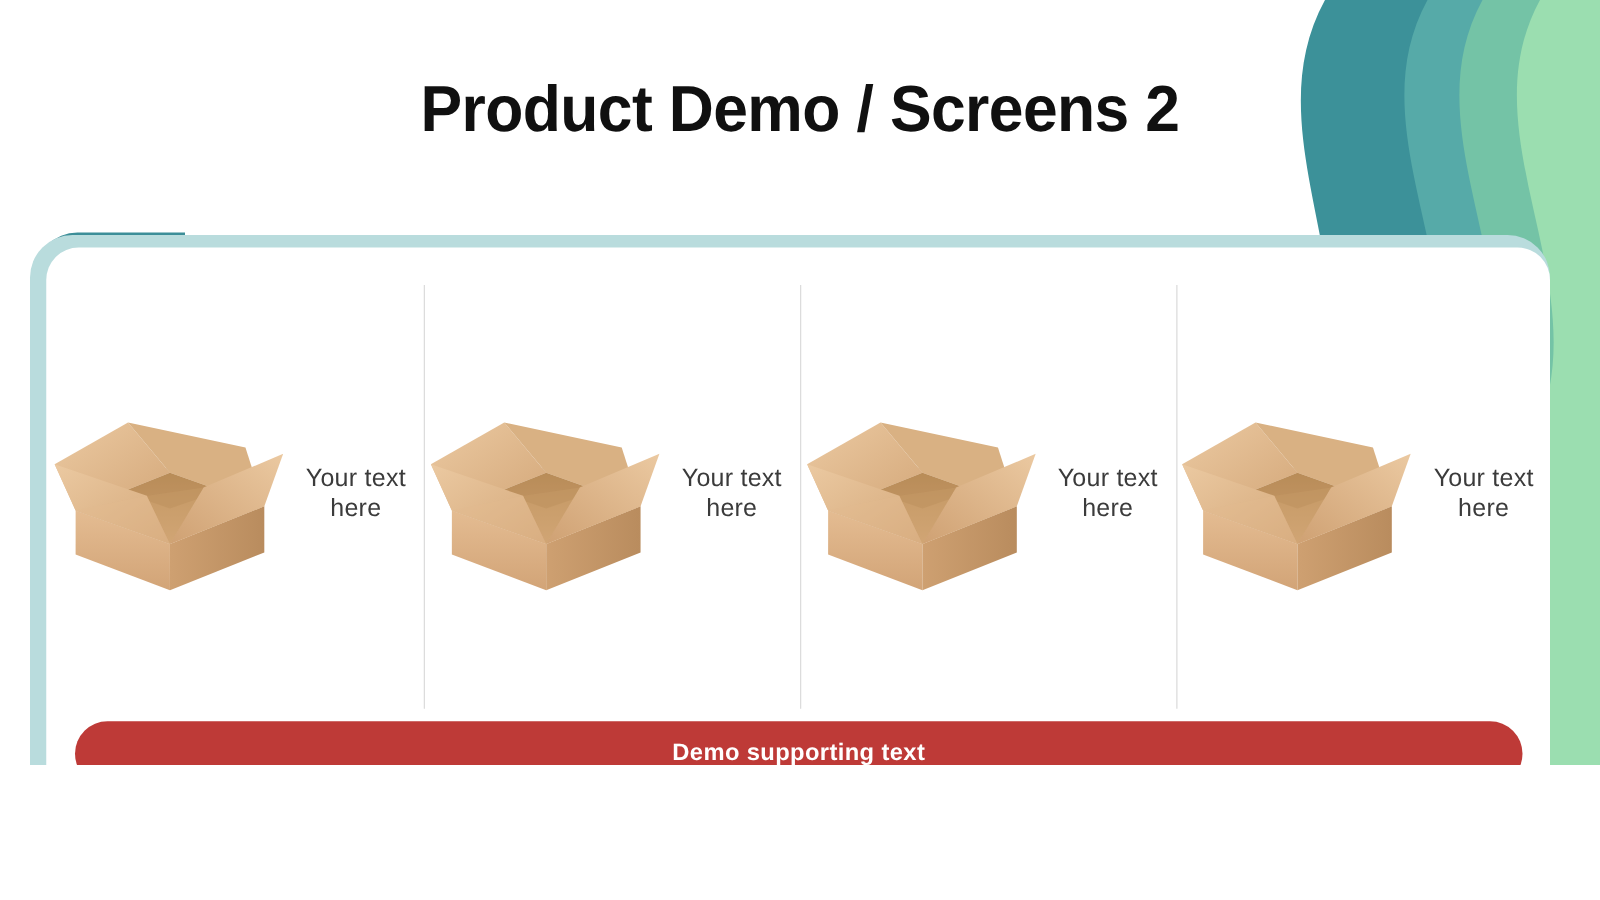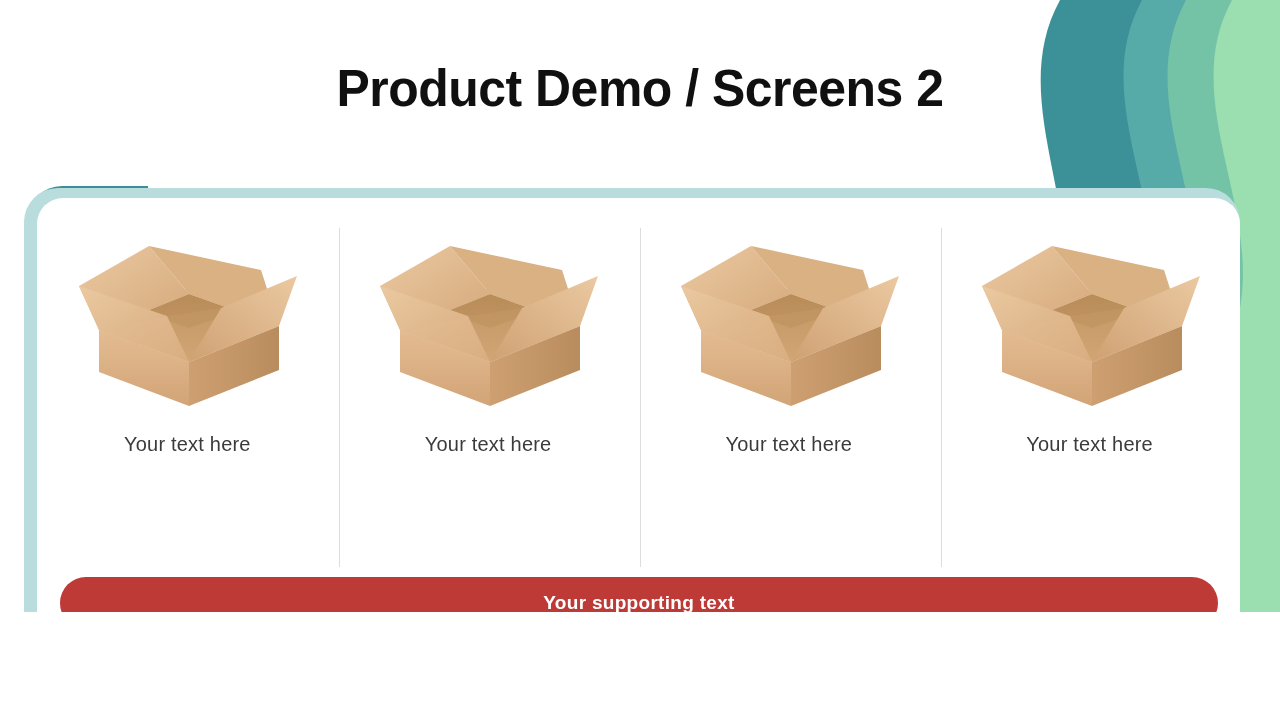--- a/index.html
+++ b/index.html
@@ -76,21 +76,21 @@
     left: 0;
     top: 0;
     width: 1203px;
     height: 372px;
     display: flex;
   }
   .column {
     flex: 1 1 0;
     position: relative;
     display: flex;
-    flex-direction: column;
+    flex-direction: row;
     align-items: center;
     justify-content: flex-start;
   }
   .divider {
     position: absolute;
     top: 30px;
     width: 1px;
     height: 339px;
     background: #dcdcdc;
   }
@@ -351,18 +351,18 @@
           <polygon points="208,96 226,46 150,78 118,132" fill="url(#g-flapR-4)"></polygon>
           <polygon points="96,86 118,132 150,78" fill="#C69A66" opacity="0.5"></polygon>
           <polygon points="28,100 96,86 118,132" fill="#E2BA8F" opacity="0.35"></polygon>
         </svg>
         <div class="caption">Your text here</div>
       </div>
 
     </div>
 
     <div class="supporting-bar">
-      <span class="label">Your supporting text</span>
+      <span class="label">Demo supporting text</span>
     </div>
 
   </div>
 
 </div>
 
 </body></html>

